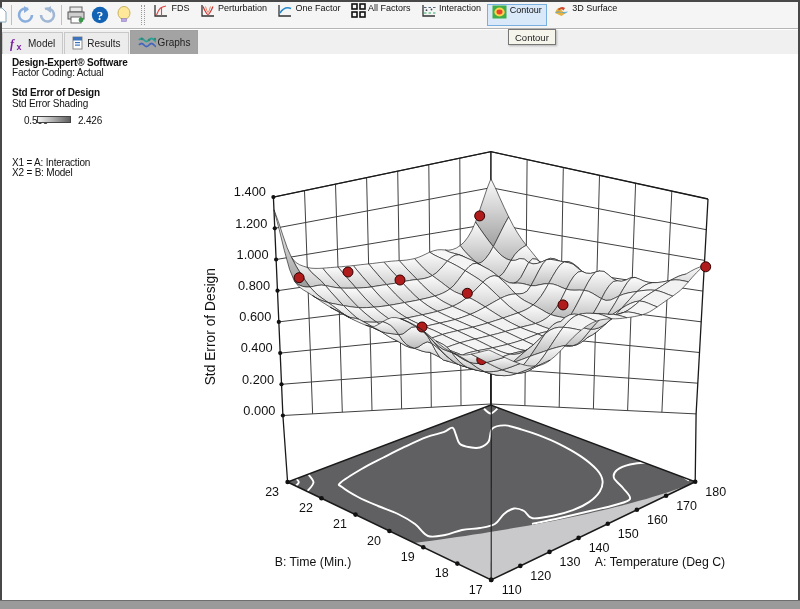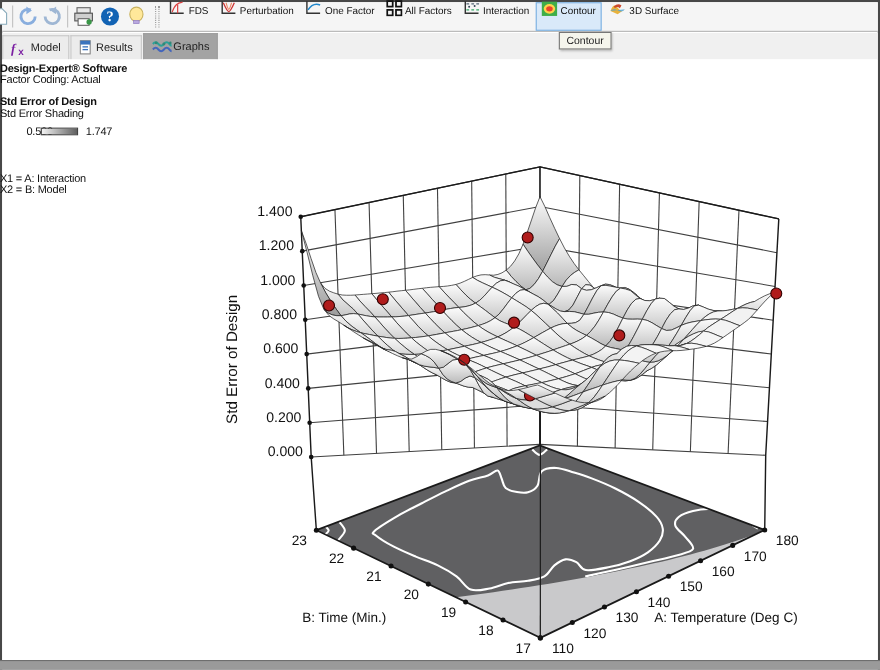--- a/index.html
+++ b/index.html
@@ -1,25 +1,25 @@
 <!DOCTYPE html>
 <html><head><meta charset="utf-8"><style>
 *{margin:0;padding:0;box-sizing:border-box}
 body{width:800px;height:609px;font-family:"Liberation Sans",sans-serif;background:#fff;position:relative;overflow:hidden}
 .frame{position:absolute;inset:0;border:2px solid #484848;border-bottom:none}
 .toolbar{position:absolute;left:2px;top:2px;right:2px;height:27px;background:#f5f5f5;border-bottom:1px solid #b5b5b5;display:flex;align-items:center}
 .tabs{position:absolute;left:2px;top:30px;right:2px;height:24px;background:#f0f0f0;display:flex;align-items:flex-end}
 .tab{height:22px;display:flex;align-items:center;padding:0 7px;font-size:10px;color:#222;background:#ececec;border:1px solid #c8c8c8;border-bottom:none;margin-right:1px}
 .tab.active{background:#a3a3a3;height:24px;border-color:#a0a0a0}
 .content{position:absolute;left:2px;top:54px;right:2px;bottom:9px;background:#fff}
-.lg{position:absolute;left:0;font-size:10px;letter-spacing:-0.2px;color:#111;white-space:nowrap}
+.lg{position:absolute;left:12px;font-size:10px;letter-spacing:-0.2px;color:#111;white-space:nowrap}
 .gradbar{position:absolute;left:37px;width:34px;height:7px;border:1px solid #444;background:linear-gradient(90deg,#f4f4f4,#606060)}
 .tooltip{position:absolute;left:508px;top:29px;background:#f5f5ec;border:1px solid #777;font-size:9.5px;padding:1.5px 6px;color:#222;box-shadow:1px 1px 2px rgba(0,0,0,.25)}
 .bottom{position:absolute;left:0;right:0;bottom:0;height:9px;background:#9a9a9a;border-top:1px solid #6e6e6e}
-.tbtn{display:flex;align-items:flex-end;font-size:9px;color:#111;padding:12px 4px;height:24px;margin-right:2px}
+.tbtn{display:flex;align-items:flex-start;font-size:9px;color:#111;padding:0 4px;height:24px;margin-right:2px}
 .sep{width:1px;height:20px;background:#c0c0c0;margin:0 3px}
 svg{display:block}
 </style></head>
 <body>
 <div class="frame"></div>
 <div class="toolbar">
  <svg width="10" height="18" style="margin-left:-4px">
       <path d="M-2 2 h6 l4 4 v10 h-10 z" fill="#fff" stroke="#8ab" stroke-width="1"></path>
     </svg>
  <div class="sep"></div>
@@ -107,21 +107,21 @@
       </svg>Graphs</div>
 </div>
 <div class="tooltip">Contour</div>
 <div class="content"></div>
 <div class="lg" style="top:57px;font-weight:bold">Design-Expert® Software</div>
 <div class="lg" style="top:67px">Factor Coding: Actual</div>
 <div class="lg" style="top:87px;font-weight:bold">Std Error of Design</div>
 <div class="lg" style="top:98px">Std Error Shading</div>
 <div class="lg" style="top:115px;left:24px">0.500</div>
 <div class="gradbar" style="top:116px"></div>
-<div class="lg" style="top:115px;left:78px">1.747</div>
+<div class="lg" style="top:115px;left:78px">2.426</div>
 <div class="lg" style="top:157px">X1 = A: Interaction</div>
 <div class="lg" style="top:167px">X2 = B: Model</div>
 <svg width="800" height="556" viewBox="0 0 800 556" font-family="Liberation Sans, sans-serif" style="position:absolute;left:0;top:52px">
 <polygon points="282.9,363.5 273.4,145.1 490.9,99.7 490.7,352.0" fill="#ffffff"></polygon>
 <polyline points="282.9,363.5 490.7,352.0 696.1,361.9" fill="none" stroke="#404040" stroke-width="1"></polyline>
 <polyline points="281.5,332.3 490.7,316.0 697.8,331.2" fill="none" stroke="#404040" stroke-width="1"></polyline>
 <polyline points="280.2,301.1 490.8,279.9 699.5,300.5" fill="none" stroke="#404040" stroke-width="1"></polyline>
 <polyline points="278.8,269.9 490.8,243.9 701.2,269.8" fill="none" stroke="#404040" stroke-width="1"></polyline>
 <polyline points="277.5,238.7 490.8,207.8 702.9,239.1" fill="none" stroke="#404040" stroke-width="1"></polyline>
 <polyline points="276.1,207.5 490.8,171.8 704.6,208.4" fill="none" stroke="#404040" stroke-width="1"></polyline>

